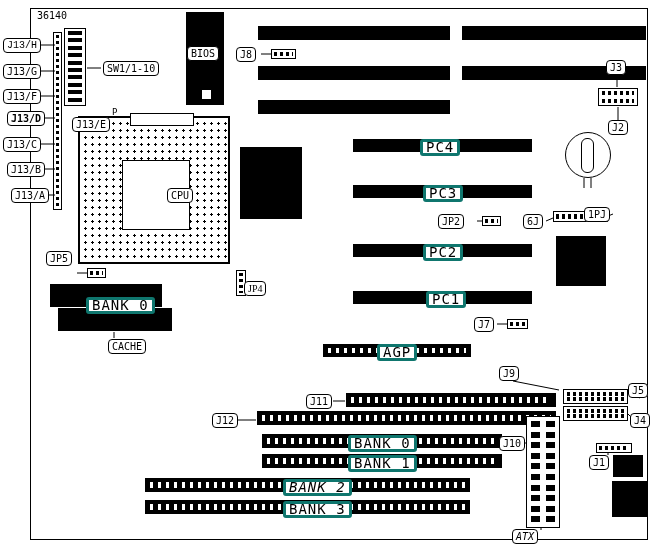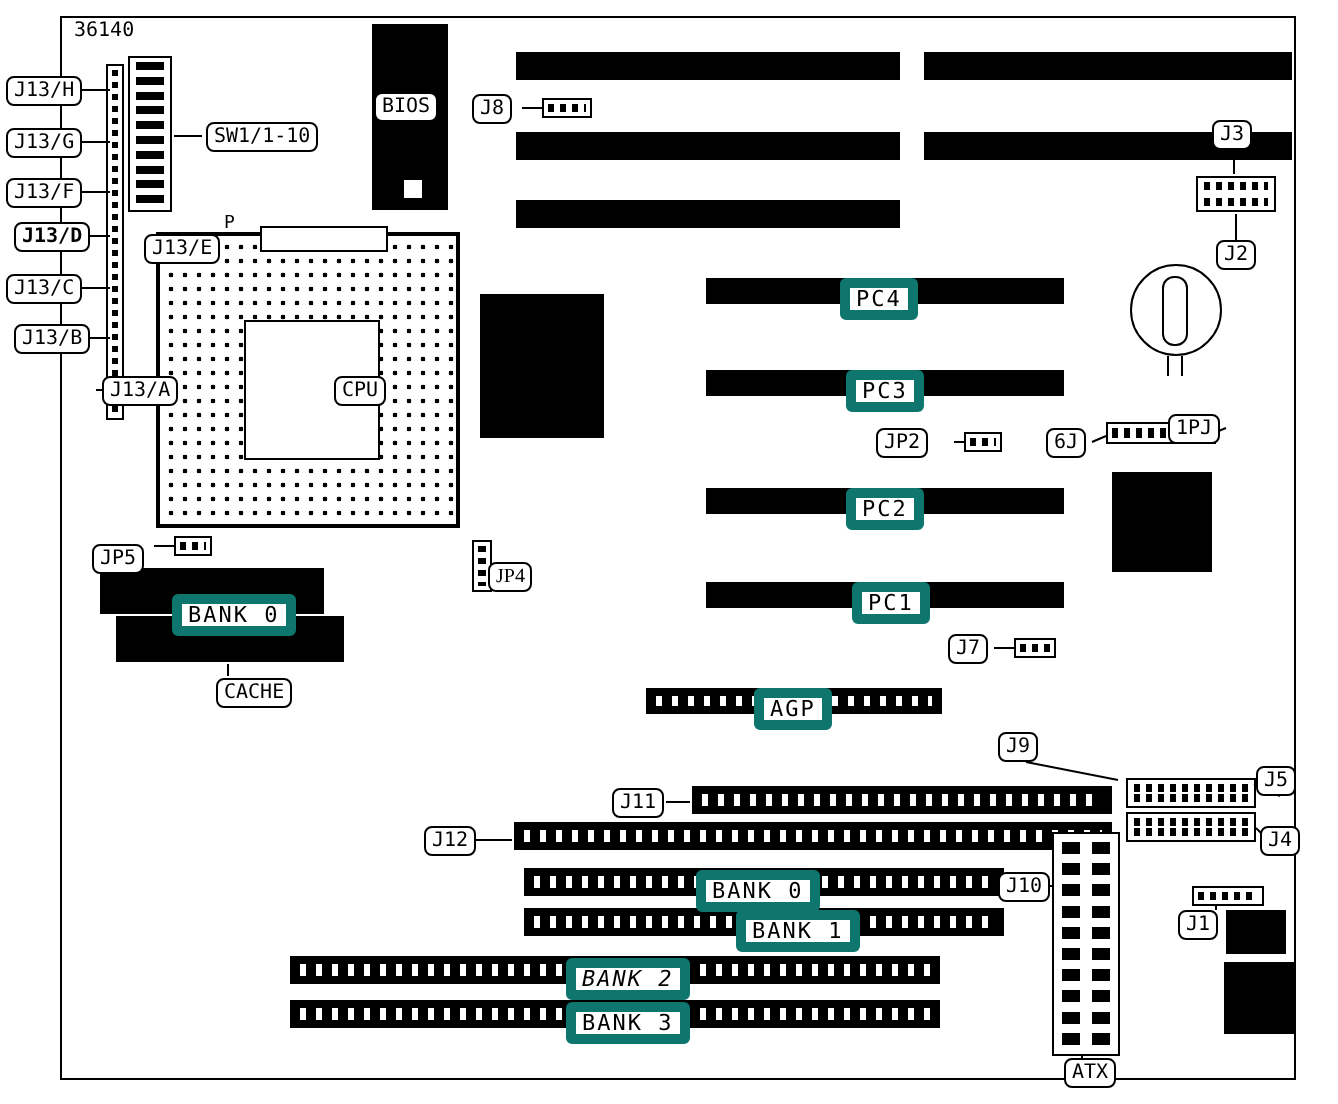--- a/index.html
+++ b/index.html
@@ -5,22 +5,22 @@
   * { margin:0; padding:0; box-sizing:border-box; }
   html,body { background:#fff; }
   body { font-family:"DejaVu Sans Mono","Liberation Mono",monospace; color:#000; }
   .stage { position:relative; width:669px; height:552px; background:#fff; overflow:hidden; }
   .board { position:absolute; left:30px; top:8px; width:618px; height:532px; border:1px solid #000; background:#fff; z-index:1; }
   .partnum { position:absolute; left:37px; top:10px; font-size:10px; z-index:3; }
   .pmark { position:absolute; left:112px; top:107px; font-size:9px; z-index:4; }
 
   .callout { position:absolute; z-index:6; background:#fff; border:1px solid #000; border-radius:4px;
              font-size:10px; line-height:13px; padding:0 3px; white-space:nowrap; }
-  .slot-label { position:absolute; z-index:6; background:#fff; border:5px solid #0f766e; border-radius:3px;
-             font-size:11px; line-height:11px; padding:0 3px; letter-spacing:1px; white-space:nowrap; }
+  .slot-label { position:absolute; z-index:6; background:#fff; border:3px solid #0f766e; border-radius:3px;
+             font-size:14px; line-height:11px; padding:0 3px; letter-spacing:1px; white-space:nowrap; }
 
   .bar  { position:absolute; background:#000; z-index:2; }
   .chip { position:absolute; background:#000; z-index:2; }
   .chip-notch { position:absolute; background:#fff; z-index:3; }
 
   .slot { position:absolute; background:#000; z-index:2; }
   .slot::after { content:""; position:absolute; left:5px; right:5px; top:4px; bottom:4px;
                  background:repeating-linear-gradient(90deg,#fff 0 3px,transparent 3px 8px); }
 
   .pins-h { position:absolute; z-index:2; background:#fff; border:1px solid #000; padding:2px;
@@ -146,54 +146,54 @@
       <line x1="640" y1="398" x2="627" y2="392"></line>
       <line x1="634" y1="420" x2="628" y2="414"></line>
       <line x1="522" y1="443" x2="527" y2="443"></line>
       <line x1="608" y1="455" x2="608" y2="453"></line>
       <line x1="541" y1="530" x2="541" y2="528"></line>
       <line x1="584" y1="178" x2="584" y2="188"></line>
       <line x1="591" y1="178" x2="591" y2="188"></line>
     </g>
   </svg>
 
-  <div class="callout" style="left:3px;top:38px;">J13/H</div>
+  <div class="callout" style="left:3px;top:38px;font-family:Liberation Mono, monospace;">J13/H</div>
   <div class="callout" style="left:3px;top:64px;">J13/G</div>
   <div class="callout" style="left:3px;top:89px;">J13/F</div>
   <div class="callout" style="left:7px;top:111px;font-weight:bold;">J13/D</div>
   <div class="callout" style="left:3px;top:137px;">J13/C</div>
   <div class="callout" style="left:7px;top:162px;">J13/B</div>
-  <div class="callout" style="left:11px;top:188px;margin-left:40px;">J13/A</div>
+  <div class="callout" style="left:11px;top:188px;">J13/A</div>
   <div class="callout" style="left:72px;top:117px;">J13/E</div>
   <div class="callout" style="left:103px;top:61px;">SW1/1-10</div>
   <div class="callout" style="left:187px;top:46px;">BIOS</div>
   <div class="callout" style="left:236px;top:47px;">J8</div>
   <div class="callout" style="left:606px;top:60px;">J3</div>
   <div class="callout" style="left:608px;top:120px;">J2</div>
   <div class="callout" style="left:137px;top:188px;margin-left:30px;">CPU</div>
   <div class="callout" style="left:438px;top:214px;">JP2</div>
   <div class="callout" style="left:523px;top:214px;">6J</div>
   <div class="callout" style="left:584px;top:207px;">1PJ</div>
-  <div class="callout" style="left:46px;top:272px;">JP5</div>
+  <div class="callout" style="left:46px;top:251px;">JP5</div>
   <div class="callout" style="left:244px;top:281px;font-family:Liberation Serif, serif;">JP4</div>
   <div class="callout" style="left:108px;top:339px;">CACHE</div>
   <div class="callout" style="left:474px;top:317px;">J7</div>
   <div class="callout" style="left:499px;top:366px;">J9</div>
   <div class="callout" style="left:306px;top:394px;">J11</div>
   <div class="callout" style="left:212px;top:413px;">J12</div>
   <div class="callout" style="left:628px;top:383px;">J5</div>
   <div class="callout" style="left:630px;top:413px;">J4</div>
   <div class="callout" style="left:499px;top:436px;">J10</div>
   <div class="callout" style="left:589px;top:455px;">J1</div>
-  <div class="callout" style="left:532px;top:529px;">ATX</div>
+  <div class="callout" style="left:512px;top:529px;font-style:italic;">ATX</div>
 
   <div class="slot-label" style="left:420px;top:139px;">PC4</div>
   <div class="slot-label" style="left:423px;top:185px;">PC3</div>
   <div class="slot-label" style="left:423px;top:244px;">PC2</div>
   <div class="slot-label" style="left:426px;top:291px;">PC1</div>
   <div class="slot-label" style="left:377px;top:344px;">AGP</div>
   <div class="slot-label" style="left:86px;top:297px;">BANK 0</div>
   <div class="slot-label" style="left:348px;top:435px;">BANK 0</div>
-  <div class="slot-label" style="left:348px;top:455px;margin-left:20px;">BANK 1</div>
+  <div class="slot-label" style="left:348px;top:455px;">BANK 1</div>
   <div class="slot-label" style="left:283px;top:479px;font-style:italic;">BANK 2</div>
   <div class="slot-label" style="left:283px;top:501px;">BANK 3</div>
 
 </div>
 
 </body></html>

